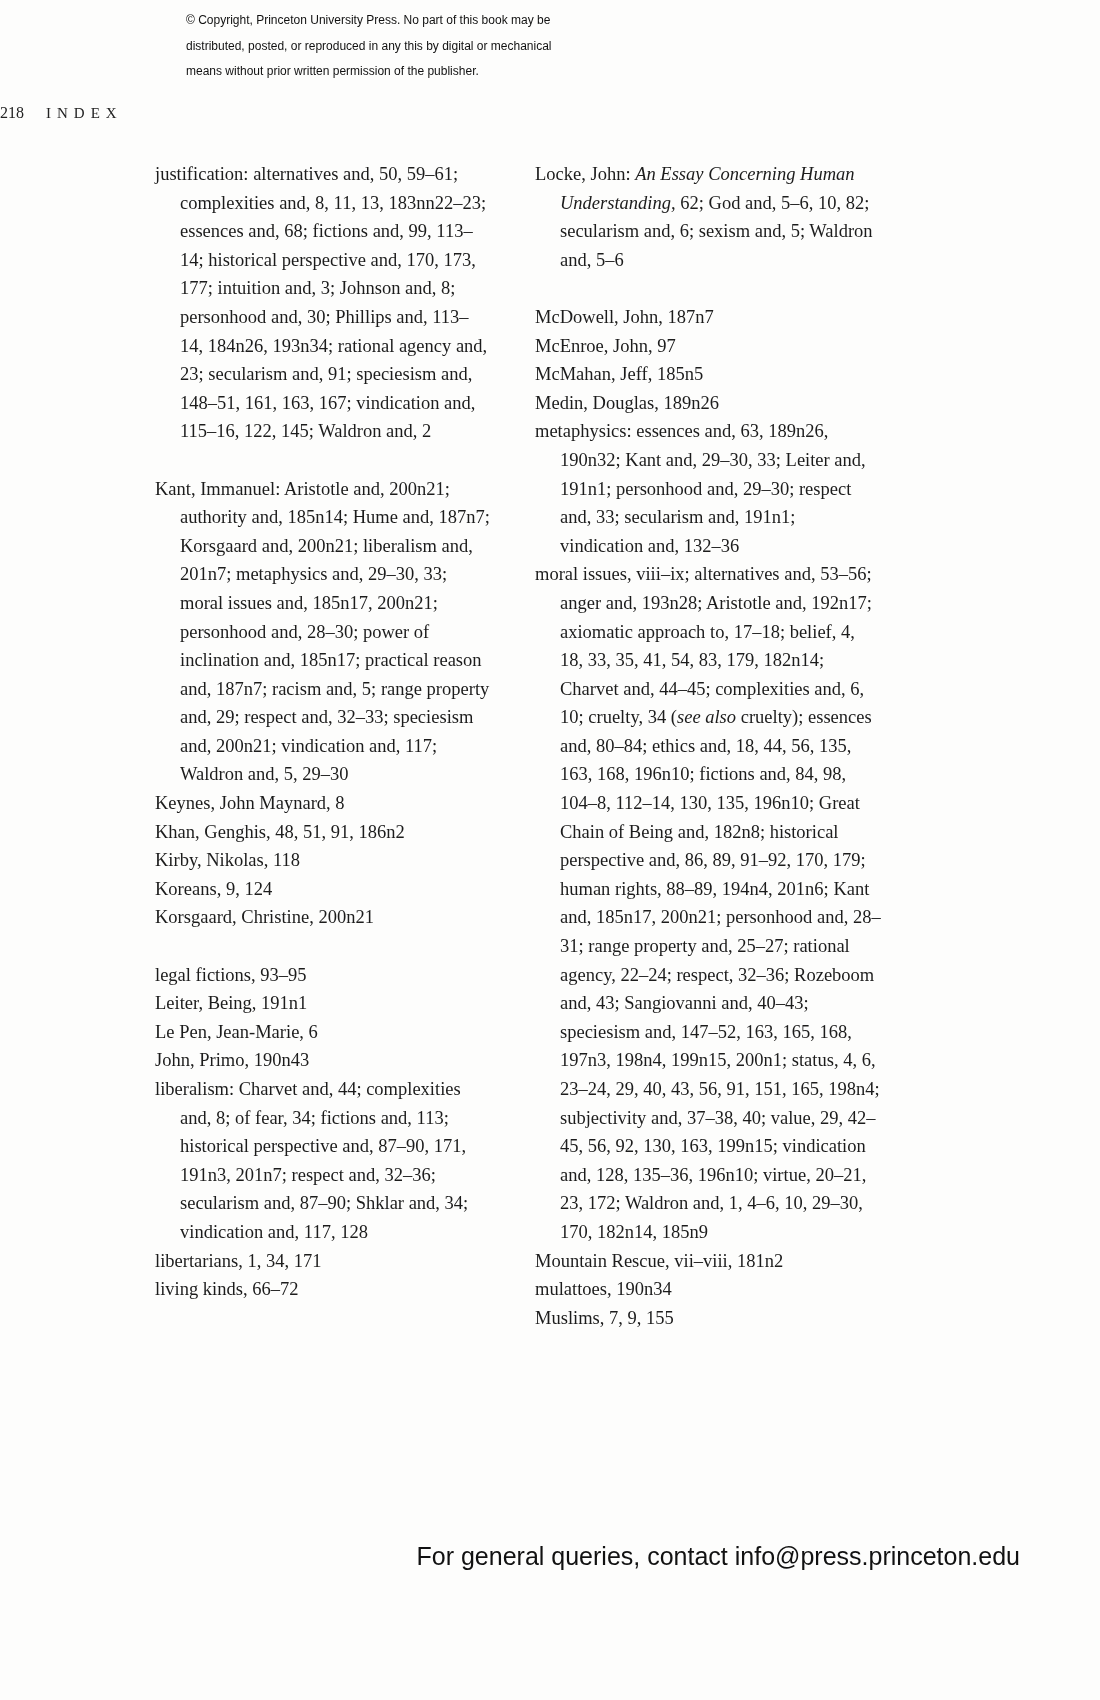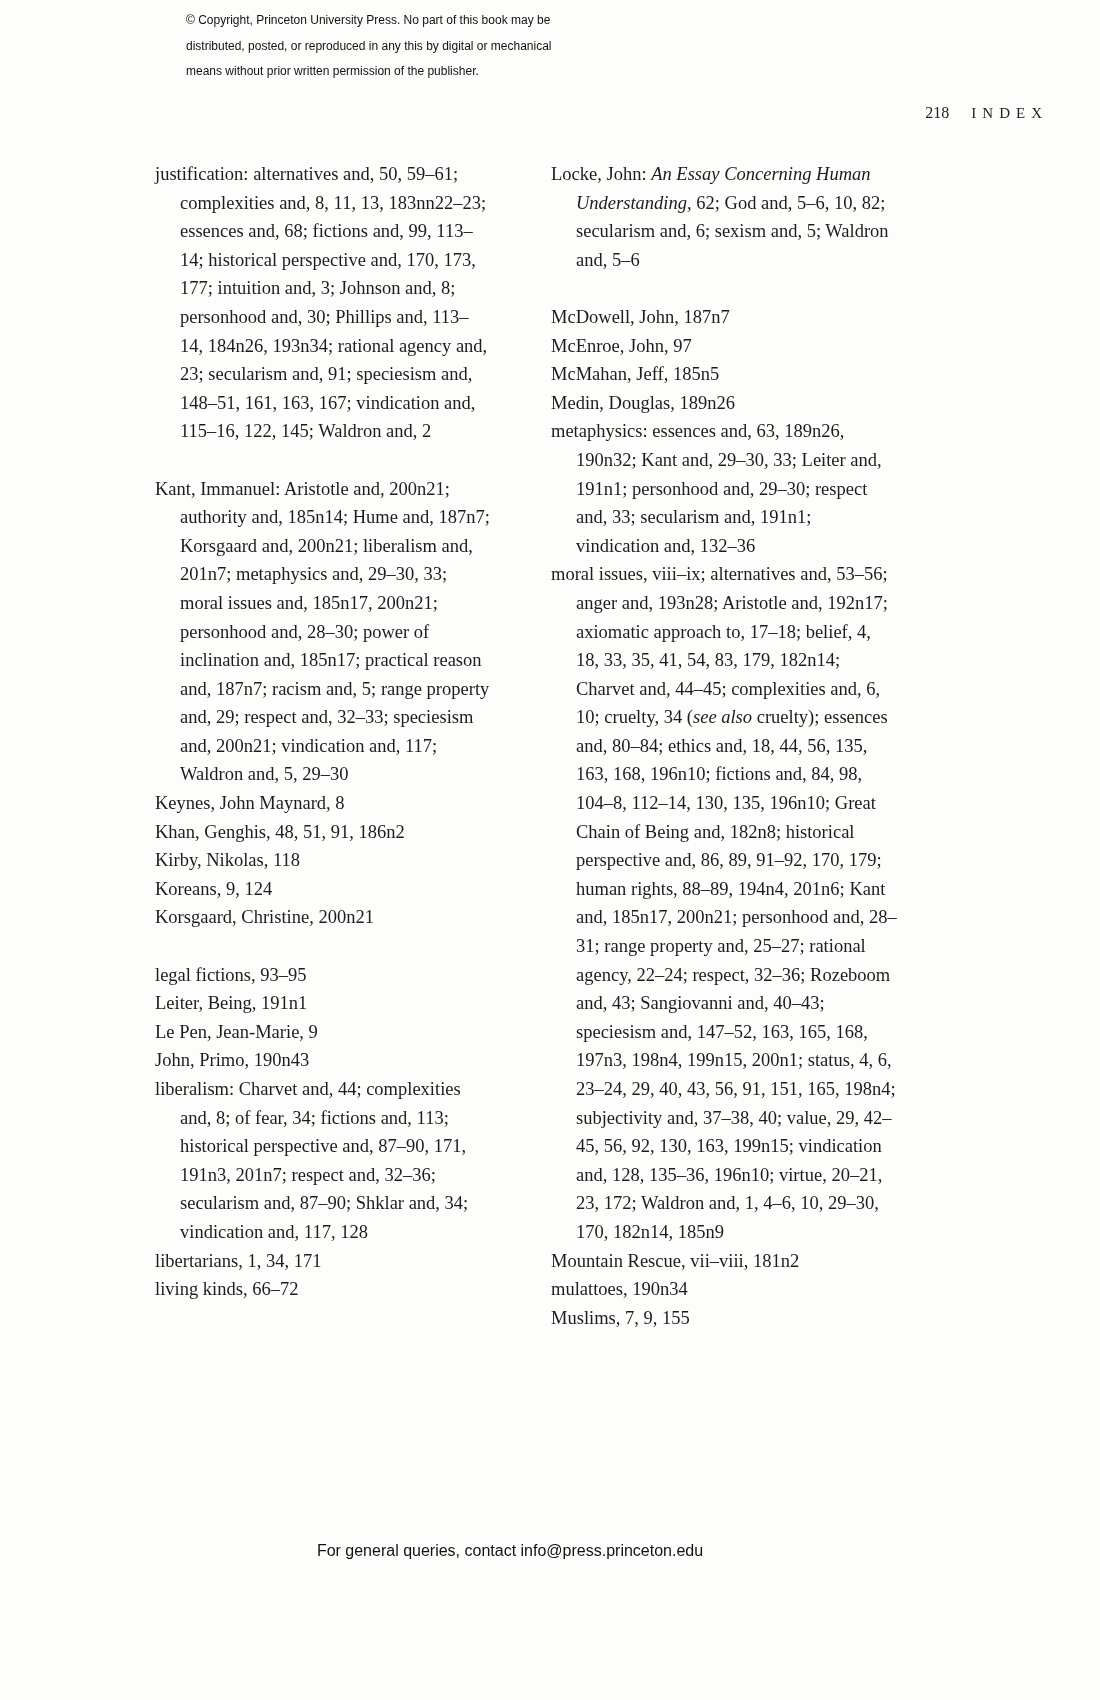--- a/index.html
+++ b/index.html
@@ -22,38 +22,37 @@
     font-family: "Liberation Sans", sans-serif;
     font-size: 12px;
     line-height: 25.5px;
     color: #111;
   }
   .page-header {
     position: absolute;
     left: 0;
     top: 104px;
     width: 1016px;
-    text-align: right;
+    text-align: left;
     font-size: 16px;
     color: #222;
-    padding-left: 32px;
   }
   .page-num {
     margin-right: 22px;
   }
   .index-title {
     letter-spacing: 6px;
     font-size: 15px;
   }
   .columns {
     position: absolute;
     left: 155px;
     top: 160px;
     display: flex;
-    gap: 60px;
+    gap: 44px;
   }
   .col {
     width: 336px;
     font-size: 18.5px;
     line-height: 28.6px;
     color: #1c1c1c;
   }
   .col.right {
     width: 347px;
   }
@@ -67,23 +66,23 @@
     margin-bottom: 28.6px;
   }
   .group:last-child {
     margin-bottom: 0;
   }
   .footer {
     position: absolute;
     left: 0;
     top: 1542px;
     width: 1020px;
-    text-align: center;
+    text-align: right;
     font-family: "Liberation Sans", sans-serif;
-    font-size: 16px;
+    font-size: 25px;
     color: #111;
   }
 </style>
 </head>
 <body>
 
 <div class="page">
 
   <div class="copyright">
       <div>© Copyright, Princeton University Press. No part of this book may be</div>
@@ -104,21 +103,21 @@
           <p class="entry"><span>Kant, Immanuel: Aristotle and, 200n21; authority and, 185n14; Hume and, 187n7; Korsgaard and, 200n21; liberalism and, 201n7; metaphysics and, 29–30, 33; moral issues and, 185n17, 200n21; personhood and, 28–30; power of inclination and, 185n17; practical reason and, 187n7; racism and, 5; range property and, 29; respect and, 32–33; speciesism and, 200n21; vindication and, 117; Waldron and, 5, 29–30</span></p>
           <p class="entry"><span>Keynes, John Maynard, 8</span></p>
           <p class="entry"><span>Khan, Genghis, 48, 51, 91, 186n2</span></p>
           <p class="entry"><span>Kirby, Nikolas, 118</span></p>
           <p class="entry"><span>Koreans, 9, 124</span></p>
           <p class="entry"><span>Korsgaard, Christine, 200n21</span></p>
         </div>
         <div class="group">
           <p class="entry"><span>legal fictions, 93–95</span></p>
           <p class="entry"><span>Leiter, Being, 191n1</span></p>
-          <p class="entry"><span>Le Pen, Jean-Marie, 9</span></p>
+          <p class="entry"><span>Le Pen, Jean-Marie, 6</span></p>
           <p class="entry"><span>John, Primo, 190n43</span></p>
           <p class="entry"><span>liberalism: Charvet and, 44; complexities and, 8; of fear, 34; fictions and, 113; historical perspective and, 87–90, 171, 191n3, 201n7; respect and, 32–36; secularism and, 87–90; Shklar and, 34; vindication and, 117, 128</span></p>
           <p class="entry"><span>libertarians, 1, 34, 171</span></p>
           <p class="entry"><span>living kinds, 66–72</span></p>
         </div>
       </div>
     <div class="col right" id="col-right">
         <div class="group">
           <p class="entry"><span>Locke, John: </span><i>An Essay Concerning Human Understanding,</i><span> 62; God and, 5–6, 10, 82; secularism and, 6; sexism and, 5; Waldron and, 5–6</span></p>
         </div>

